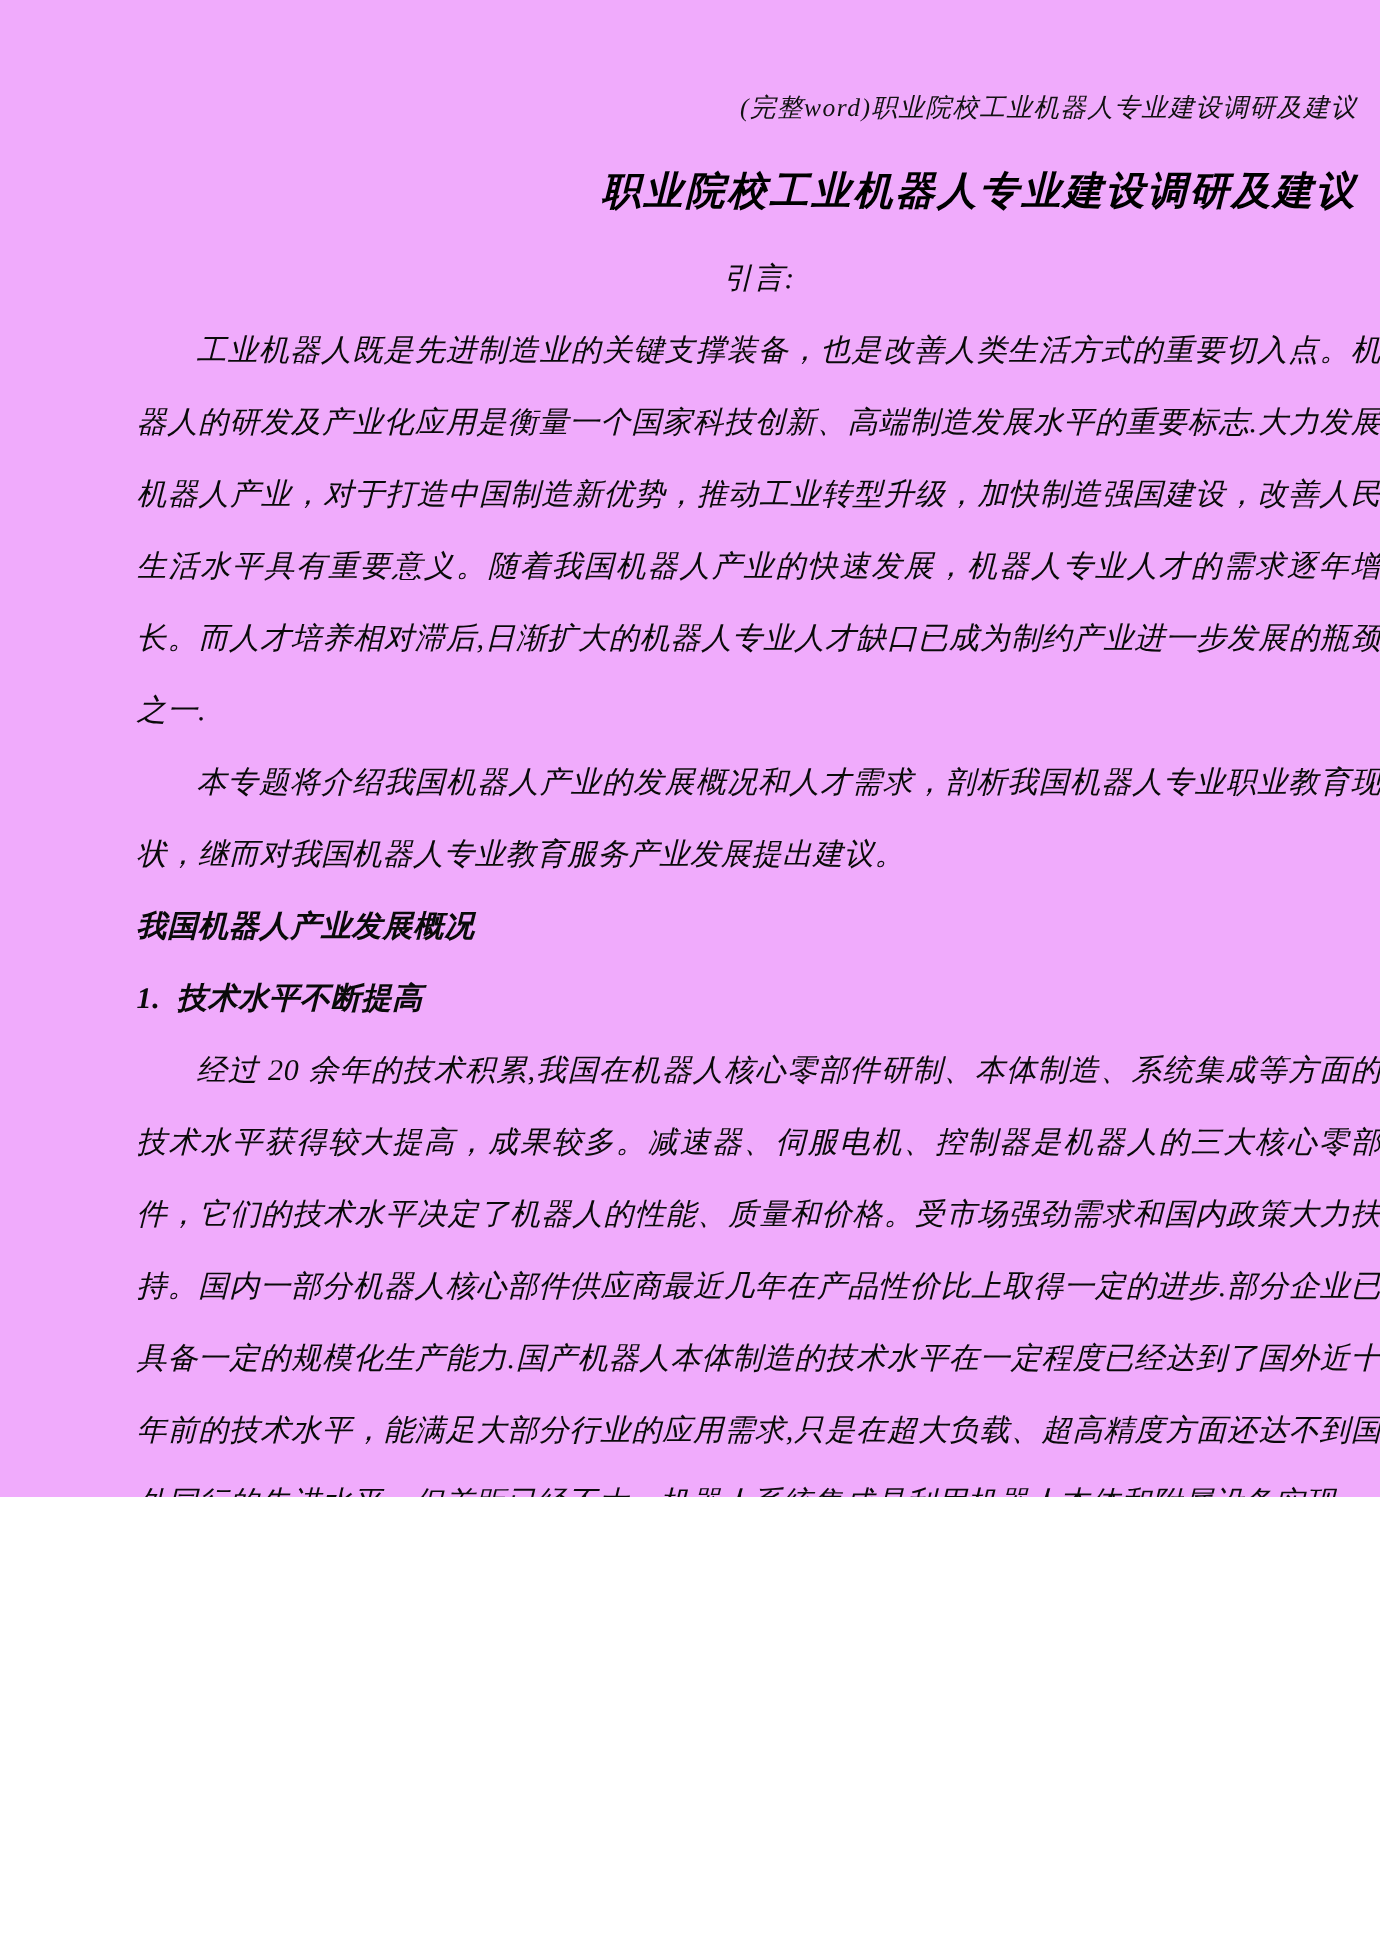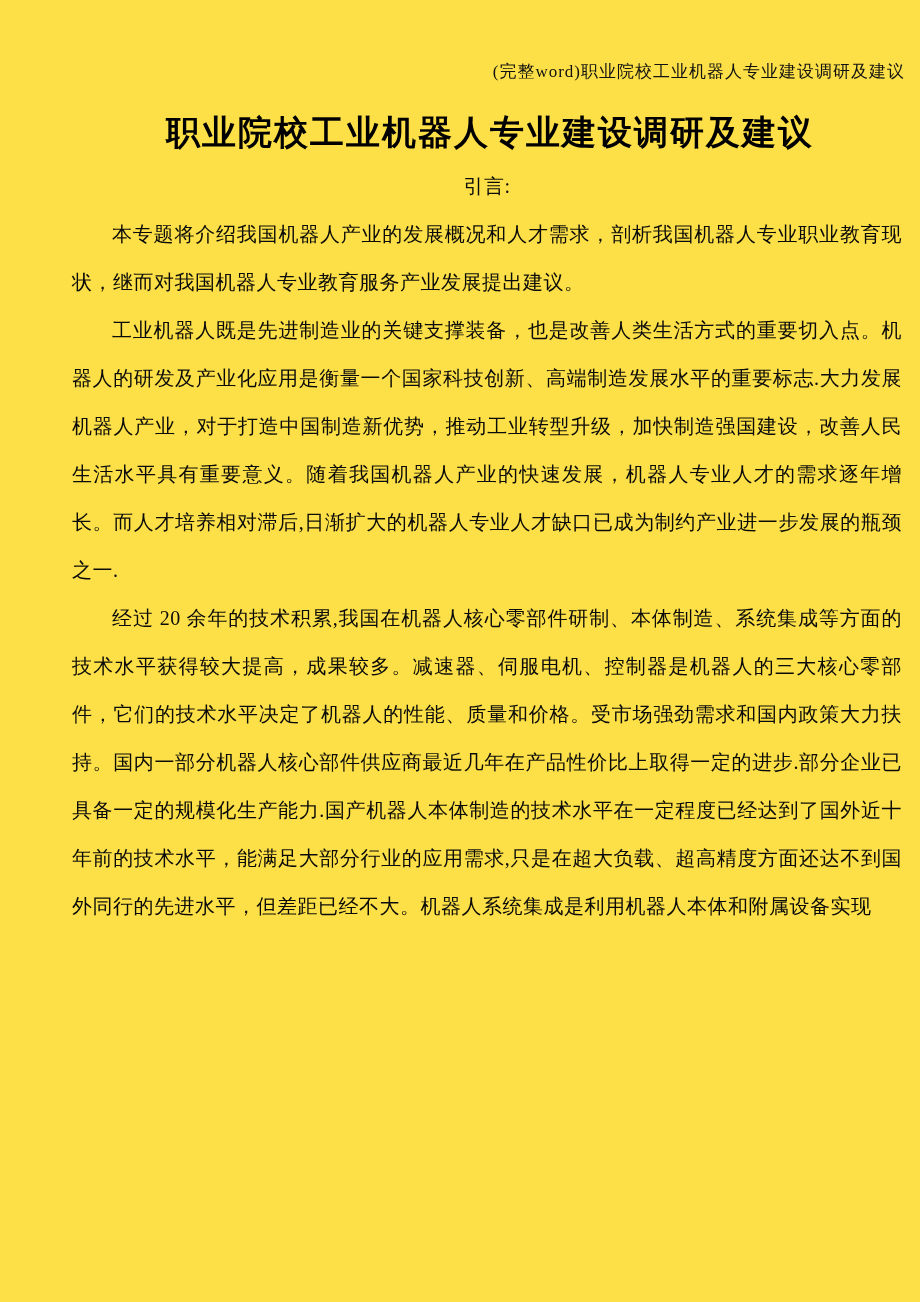--- a/index.html
+++ b/index.html
@@ -3,52 +3,53 @@
 <meta charset="utf-8">
 <style>
   html, body {
     margin: 0;
     padding: 0;
     background: #ffffff;
   }
   .page {
     position: relative;
     width: 920px;
-    height: 1302px;
-    background: #fde047;
+    height: 998px;
+    background: #f0abfc;
     color: #000000;
     font-family: "Liberation Serif", "DejaVu Serif", serif;
     overflow: hidden;
+    font-style: italic;
   }
   .page-header {
     position: absolute;
     top: 60px;
     left: 75px;
     width: 830px;
     text-align: right;
     font-size: 17px;
     letter-spacing: 1px;
     color: #111111;
   }
   .doc-title {
     position: absolute;
     top: 110px;
     left: 75px;
     width: 830px;
     margin: 0;
-    text-align: center;
-    font-size: 34px;
+    text-align: right;
+    font-size: 26px;
     font-weight: bold;
     letter-spacing: 2px;
     color: #000000;
   }
   .doc-body {
     position: absolute;
     top: 162px;
-    left: 72px;
+    left: 91px;
     width: 830px;
     font-size: 20px;
     line-height: 48px;
     letter-spacing: 0.5px;
     text-align: justify;
     color: #0a0a0a;
   }
   .doc-body p, .doc-body h2, .doc-body h3 {
     margin: 0;
     padding: 0;
@@ -73,25 +74,27 @@
 <div class="page">
 
   <div class="page-header">(完整word)职业院校工业机器人专业建设调研及建议</div>
 
   <h1 class="doc-title">职业院校工业机器人专业建设调研及建议</h1>
 
   <div class="doc-body">
 
     <p class="center-line">引言:</p>
 
+    <p class="para">工业机器人既是先进制造业的关键支撑装备，也是改善人类生活方式的重要切入点。机器人的研发及产业化应用是衡量一个国家科技创新、高端制造发展水平的重要标志.大力发展机器人产业，对于打造中国制造新优势，推动工业转型升级，加快制造强国建设，改善人民生活水平具有重要意义。随着我国机器人产业的快速发展，机器人专业人才的需求逐年增长。而人才培养相对滞后,日渐扩大的机器人专业人才缺口已成为制约产业进一步发展的瓶颈之一.</p>
+
     <p class="para">本专题将介绍我国机器人产业的发展概况和人才需求，剖析我国机器人专业职业教育现状，继而对我国机器人专业教育服务产业发展提出建议。</p>
 
-    <p class="para">工业机器人既是先进制造业的关键支撑装备，也是改善人类生活方式的重要切入点。机器人的研发及产业化应用是衡量一个国家科技创新、高端制造发展水平的重要标志.大力发展机器人产业，对于打造中国制造新优势，推动工业转型升级，加快制造强国建设，改善人民生活水平具有重要意义。随着我国机器人产业的快速发展，机器人专业人才的需求逐年增长。而人才培养相对滞后,日渐扩大的机器人专业人才缺口已成为制约产业进一步发展的瓶颈之一.</p>
+    <h2 class="heading">我国机器人产业发展概况</h2>
 
 
 
-
+    <h3 class="heading">1.  技术水平不断提高</h3>
 
     <p class="para">经过 20 余年的技术积累,我国在机器人核心零部件研制、本体制造、系统集成等方面的技术水平获得较大提高，成果较多。减速器、伺服电机、控制器是机器人的三大核心零部件，它们的技术水平决定了机器人的性能、质量和价格。受市场强劲需求和国内政策大力扶持。国内一部分机器人核心部件供应商最近几年在产品性价比上取得一定的进步.部分企业已具备一定的规模化生产能力.国产机器人本体制造的技术水平在一定程度已经达到了国外近十年前的技术水平，能满足大部分行业的应用需求,只是在超大负载、超高精度方面还达不到国外同行的先进水平，但差距已经不大。机器人系统集成是利用机器人本体和附属设备实现</p>
 
   </div>
 
 </div>
 
 </body></html>

